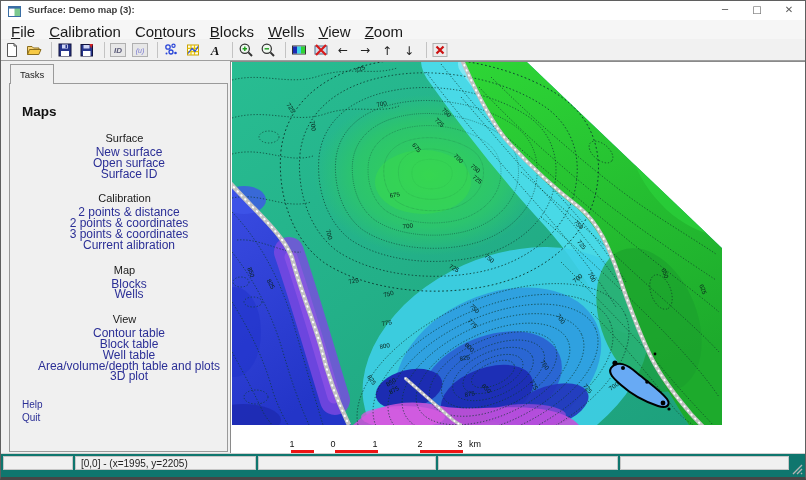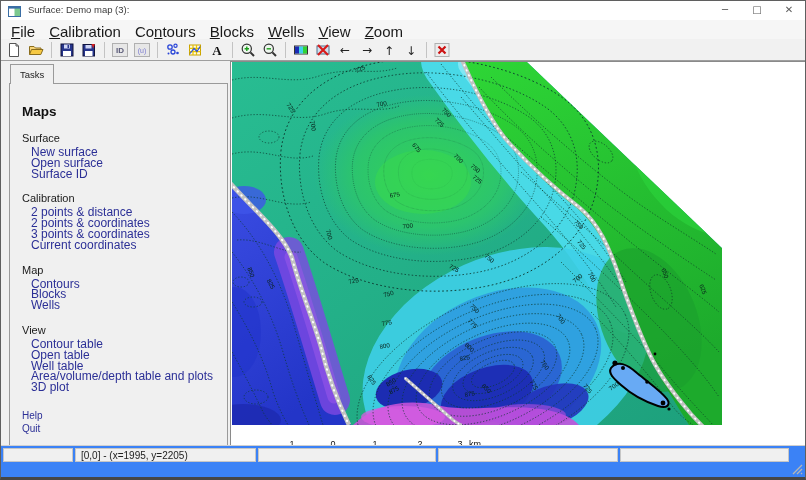--- a/index.html
+++ b/index.html
@@ -1,54 +1,54 @@
 <!DOCTYPE html>
 <html><head>
 <meta charset="utf-8">
 <style>
   html,body{margin:0;padding:0;background:#d8d8d8;}
   *{box-sizing:border-box;}
   .window{position:relative;width:806px;height:480px;background:#f0f0f0;
     border:1px solid #5f5f5f;border-bottom:3px solid #464646;
     font-family:"Liberation Sans",sans-serif;overflow:hidden;}
   
-  .titlebar{position:absolute;left:0;top:0;right:0;height:19px;background:#ffffff;}
+  .titlebar{position:absolute;left:0;top:0;right:0;height:19px;background:#ffffff;font-weight:bold;}
   .title-icon{position:absolute;left:7px;top:3px;width:13px;height:13px;}
   .title-text{position:absolute;left:27px;top:3px;font-size:9.5px;color:#3c3c3c;}
   .win-ctrls{position:absolute;right:0;top:0;height:19px;display:flex;}
   .win-btn{width:32px;height:19px;text-align:center;line-height:18px;font-size:10px;
     color:#5a5a5a;font-family:"DejaVu Sans",sans-serif;}
   
   .menubar{position:absolute;left:0;top:19px;right:0;height:19px;background:#f6f6f6;
     font-size:15px;color:#1a1a1a;padding-left:3px;white-space:nowrap;}
   .menu-item{display:inline-block;padding:3px 7px 0 7px;height:19px;}
   
   .toolbar{position:absolute;left:0;top:38px;right:0;height:22px;background:#f1f1f1;
     border-bottom:1px solid #9e9e9e;display:flex;align-items:center;padding-left:2px;}
-  .tb-btn{width:20px;height:18px;display:flex;align-items:center;justify-content:center;margin:0 1px;}
+  .tb-btn{width:20px;height:18px;display:flex;align-items:center;justify-content:flex-start;margin:0 1px;font-style:italic;}
   .tb-sep{width:1px;height:16px;background:#c3c3c3;margin:0 4px;}
   
   .sidebar{position:absolute;left:0;top:60px;width:229px;bottom:19px;background:#f0f0f0;}
   .tab{position:absolute;left:9px;top:3px;height:20px;padding:0 9px;background:#f0f0f0;
     border:1px solid #9a9a9a;border-bottom:none;z-index:2;font-size:9.5px;line-height:19px;color:#222;}
   .tab-page{position:absolute;left:8px;top:22px;width:219px;bottom:6px;border:1px solid #9a9a9a;
     background:#f0f0f0;overflow:hidden;}
   .maps-head{margin:20px 0 0 12px;font-size:13.5px;color:#111;font-weight:bold;}
-  .sections{margin:6px 0 16px 12px;}
+  .sections{margin:6px 0 16px 12px;text-align:center;}
   .section{margin-top:13px;}
   .section-title{font-size:11px;color:#1a1a1a;margin-bottom:3px;}
   .task-link{font-size:12px;line-height:10.8px;padding-left:9px;color:#2b2f96;}
   .side-footer{margin:16px 0 0 12px;}
   .footer-link{font-size:10px;line-height:13px;color:#2b2f96;}
   
   .mapclient{position:absolute;left:229px;top:60px;right:0;bottom:19px;background:#ffffff;
     border-left:1px solid #8a8a8a;border-top:1px solid #8a8a8a;overflow:hidden;}
   .mapclient svg{display:block;}
   
-  .statusbar{position:absolute;left:0;right:0;bottom:0;height:32px;background:#3b82f6;
+  .statusbar{position:absolute;left:0;right:0;bottom:0;height:24px;background:#0f766e;
     border-top:1px solid #d0d0d0;font-size:10px;color:#222;}
   .sb-panel{position:absolute;top:2px;height:14px;border:1px solid #c6c6c6;background:#f0f0f0;
     padding:1px 5px 0 5px;white-space:nowrap;overflow:hidden;}
   .ct{fill:none;stroke:#0d3a31;stroke-width:0.7;stroke-dasharray:1.3 1.8;}
   .ctg{fill:none;stroke:#0f4027;stroke-width:0.7;stroke-dasharray:1.3 1.8;}
 </style>
 </head>
 <body>
 
 <div class="window">
@@ -240,32 +240,31 @@
             <div class="section-title">Surface</div>
             <div class="task-link">New surface</div>
             <div class="task-link">Open surface</div>
             <div class="task-link">Surface ID</div>
           </div>
           <div class="section">
             <div class="section-title">Calibration</div>
             <div class="task-link">2 points &amp; distance</div>
             <div class="task-link">2 points &amp; coordinates</div>
             <div class="task-link">3 points &amp; coordinates</div>
-            <div class="task-link">Current coordinates</div>
+            <div class="task-link">Current alibration</div>
           </div>
           <div class="section">
             <div class="section-title">Map</div>
-            <div class="task-link">Contours</div>
             <div class="task-link">Blocks</div>
             <div class="task-link">Wells</div>
           </div>
           <div class="section">
             <div class="section-title">View</div>
             <div class="task-link">Contour table</div>
-            <div class="task-link">Open table</div>
+            <div class="task-link">Block table</div>
             <div class="task-link">Well table</div>
             <div class="task-link">Area/volume/depth table and plots</div>
             <div class="task-link">3D plot</div>
           </div>
         </div>
       <div class="side-footer" id="sidebar-footer">
           <div class="footer-link">Help</div>
           <div class="footer-link">Quit</div>
         </div>
     </div>

